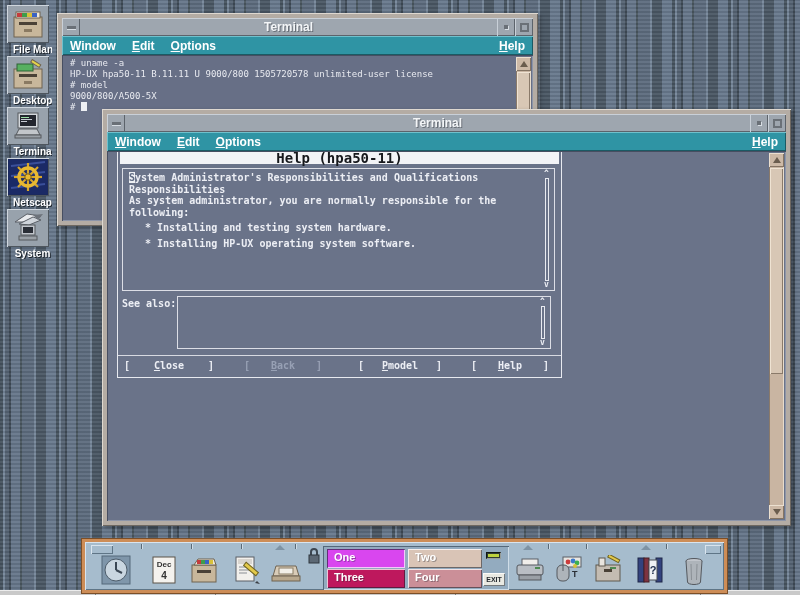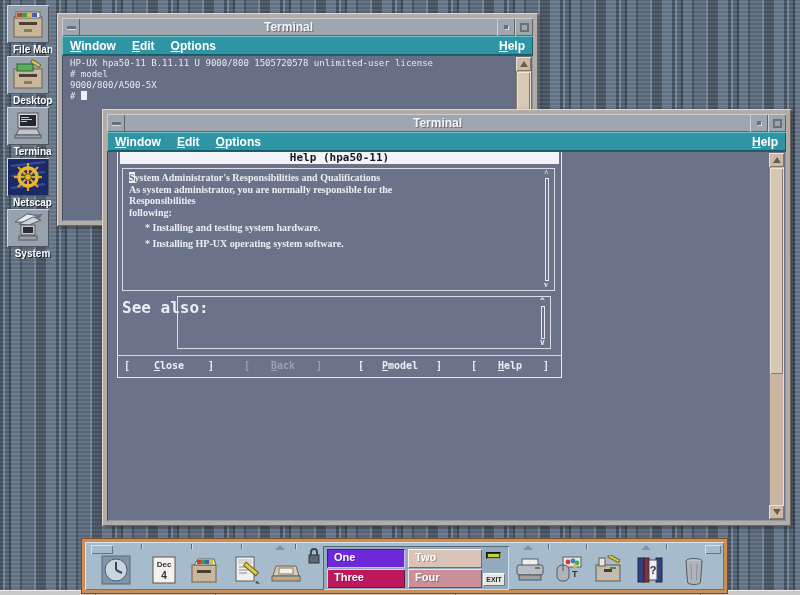--- a/index.html
+++ b/index.html
@@ -74,31 +74,31 @@
   .tri-up { width:0; height:0; border-left:4px solid transparent; border-right:4px solid transparent; border-bottom:6px solid #6b5d4e; }
   .tri-down { width:0; height:0; border-left:4px solid transparent; border-right:4px solid transparent; border-top:6px solid #6b5d4e; }
   .sbthumb { position:absolute; left:1px; right:1px; background:#d8c7b5;
              box-shadow: inset 1px 1px 0 #efe3d3, inset -1px -1px 0 #8a7a6a; }
 
   
   .helpview { position:absolute; left:10px; top:1px; width:445px; height:226px;
               border-left:1px solid #e8eaf0; border-right:1px solid #e8eaf0; border-bottom:1px solid #e8eaf0;
               font-family:"DejaVu Sans Mono", monospace; color:#eceef4; }
   .hv-title { margin:0 2px; height:12px; background:#f2f3f6; color:#16181c;
-              font-size:11px; font-weight:bold; text-align:center; line-height:12px; }
-  .hv-content { position:absolute; left:4px; right:6px; top:16px; height:123px; border:1px solid #dcdee6;font-family:Liberation Serif, serif; }
+              font-size:14px; font-weight:bold; text-align:center; line-height:12px; }
+  .hv-content { position:absolute; left:4px; right:6px; top:16px; height:123px; border:1px solid #dcdee6; }
   .hv-text { padding:3px 14px 0 6px; font-size:10px; font-weight:bold; line-height:11.5px; }
   .hline { white-space:pre; min-height:11.5px; }
   .hline.bullet { margin-top:4px; padding-left:16px; }
   .hcursor { background:#eef0f4; color:#5f6a82; }
   .hsb { position:absolute; top:0; bottom:0; right:2px; width:9px; }
   .hsb .track { position:absolute; left:2px; top:9px; bottom:9px; width:4px; border:1px solid #e8eaf0; }
   .hsb .ha { position:absolute; left:1px; font-size:8px; font-weight:bold; line-height:8px; color:#eceef4; }
   .hsb .ha.top { top:1px; } .hsb .ha.bot { bottom:1px; }
-  .hv-see { position:absolute; left:4px; top:146px; font-size:16px; font-weight:bold; }
+  .hv-see { position:absolute; left:4px; top:146px; font-size:10px; font-weight:bold; }
   .hv-seebox { position:absolute; left:59px; right:10px; top:144px; height:53px; border:1px solid #dcdee6; }
   .hv-sep { position:absolute; left:0; right:0; top:203px; border-top:1px solid #d8dae2; }
   .hv-buttons { position:absolute; left:0; right:0; top:208px; height:14px; font-size:10px; font-weight:bold; }
   .hbtn { position:absolute; display:flex; justify-content:space-between; cursor:default; }
   .hbtn .lbl { }
   .hbtn.dim { color:#97a0b4; }
 
   
   .panel { position:absolute; left:82px; top:539px; width:645px; height:54px; z-index:4;
            background:#a6bccd; border:3px solid #cd8d57;
@@ -221,20 +221,21 @@
         </div>
     </div>
     <div class="mbar">
       <span class="mitem"><span class="u">W</span><span>indow</span></span>
       <span class="mitem"><span class="u">E</span><span>dit</span></span>
       <span class="mitem"><span class="u">O</span><span>ptions</span></span>
       <span class="mitem mhelp"><span class="u">H</span><span>elp</span></span>
     </div>
     <div class="wbody" style="height:166px; background:#676f86;">
       <div class="tout">
+        <div class="tline"># uname -a</div>
         <div class="tline">HP-UX hpa50-11 B.11.11 U 9000/800 1505720578 unlimited-user license</div>
         <div class="tline"># model</div>
         <div class="tline">9000/800/A500-5X</div>
         <div class="tline"><span># </span><span class="cursor-block"></span></div>
       </div>
       <div class="dtsb">
         <div class="sbarrow up">
             <span class="tri-up"></span>
           </div>
         <div class="sbthumb" style="top:15px; bottom:30px;"></div>
@@ -265,22 +266,22 @@
       <span class="mitem mhelp"><span class="u">H</span><span>elp</span></span>
     </div>
     <div class="wbody" style="height:370px;">
 
       <div class="helpview">
         <div class="hv-title">Help (hpa50-11)</div>
 
         <div class="hv-content">
           <div class="hv-text">
             <div class="hline"><span class="hcursor">S</span><span>ystem Administrator's Responsibilities and Qualifications</span></div>
+            <div class="hline">Responsibilities</div>
             <div class="hline">As system administrator, you are normally responsible for the</div>
-            <div class="hline">Responsibilities</div>
             <div class="hline">following:</div>
             <div class="hline bullet">* Installing and testing system hardware.</div>
             <div class="hline bullet">* Installing HP-UX operating system software.</div>
           </div>
           <div class="hsb">
             <span class="ha top">^</span>
             <div class="track"></div>
             <span class="ha bot">v</span>
           </div>
         </div>
@@ -391,21 +392,21 @@
         <rect x="9" y="12" width="14" height="6" fill="#f2efe8" stroke="#8a7c64"></rect>
       </svg>
     </div>
 
     <svg class="locky" width="14" height="18" viewBox="0 0 14 18">
       <path d="M4 8 V5 a3 3 0 0 1 6 0 V8" fill="none" stroke="#3c4650" stroke-width="2"></path>
       <rect x="2" y="8" width="10" height="8" fill="#5c6874" stroke="#2e363e"></rect>
     </svg>
 
     <div class="wsbox">
-      <div class="wsbtn sunken" style="left:4px; top:3px; width:78px; background:#6d28d9;"><span>One</span></div>
+      <div class="wsbtn sunken" style="left:4px; top:3px; width:78px; background:#d946ef;"><span>One</span></div>
       <div class="wsbtn raised" style="left:85px; top:3px; width:74px; background:#d9c4b6;"><span>Two</span></div>
       <div class="wsbtn raised" style="left:4px; top:23px; width:78px; background:#be185d;"><span>Three</span></div>
       <div class="wsbtn raised" style="left:85px; top:23px; width:74px; background:#cb8f98;"><span>Four</span></div>
       <div class="buslight">
           <div class="lamp"></div>
         </div>
       <div class="exitbtn raised">EXIT</div>
     </div>
 
     <div class="picon" style="left:428px">

